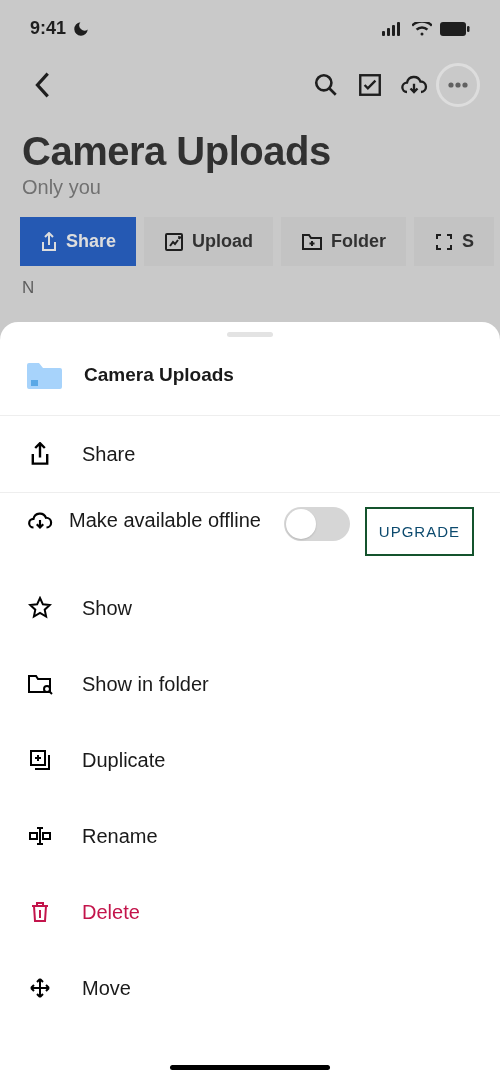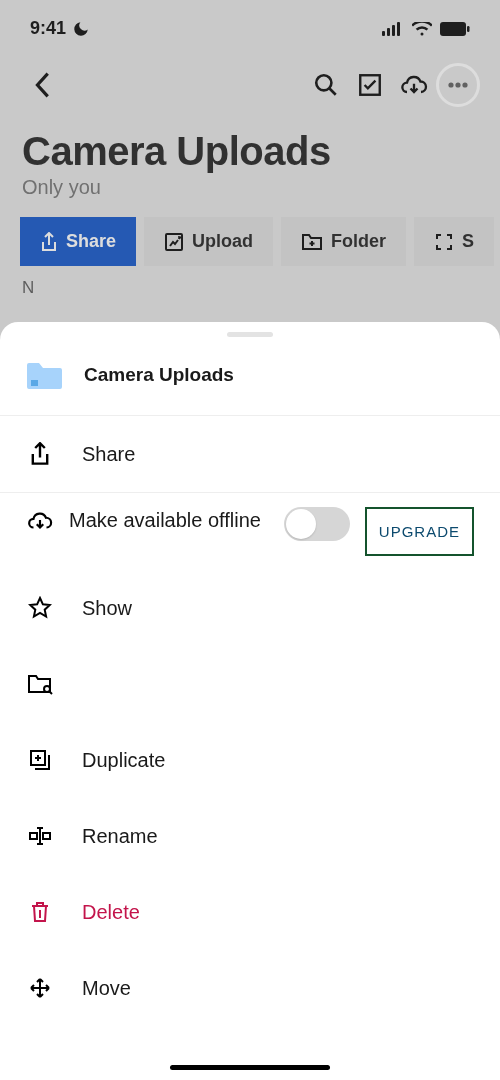--- a/index.html
+++ b/index.html
@@ -219,20 +219,21 @@
     </div>
 
     <div class="menu-item">
       <span class="icon-slot">
         <svg width="26" height="22" viewBox="0 0 26 22" fill="none" stroke="#000" stroke-width="2">
             <path d="M2 3h7l2 3h12v13H2z"></path>
             <circle cx="20" cy="16" r="3"></circle>
             <path d="M22.5 18.5L25 21"></path>
           </svg>
       </span>
+      <span class="label">Show in folder</span>
     </div>
 
     <div class="menu-item">
       <span class="icon-slot">
         <svg width="24" height="24" viewBox="0 0 24 24" fill="none" stroke="#000" stroke-width="2">
             <rect x="3" y="3" width="14" height="14"></rect>
             <path d="M7 21h14V7"></path>
             <path d="M10 7v6M7 10h6"></path>
           </svg>
       </span>

